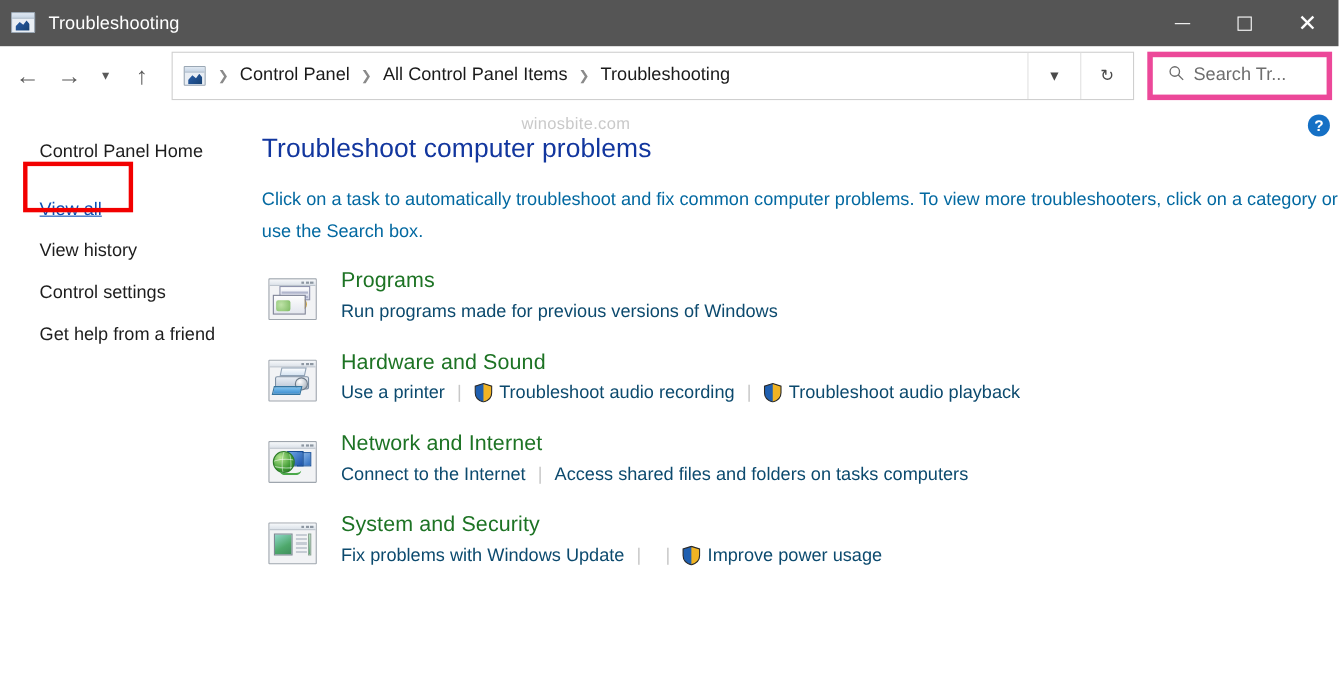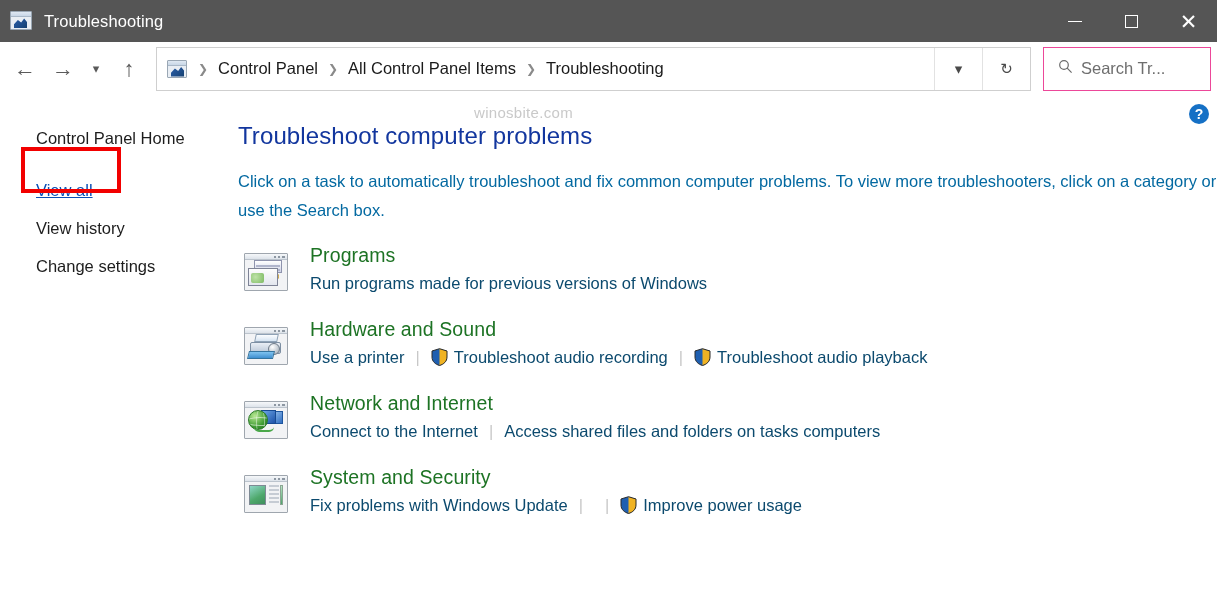--- a/index.html
+++ b/index.html
@@ -127,21 +127,21 @@
     color: #4a4a4a;
     font-size: 15px;
     border-left: 1px solid #e2e2e2;
     flex: 0 0 auto;
   }
 
   .searchbox {
     width: 168px;
     height: 44px;
     margin-left: 12px;
-    border: 1px solid #ec4899;
+    border: 5px solid #ec4899;
     display: flex;
     align-items: center;
     flex: 0 0 auto;
     overflow: hidden;
   }
   .search-icon {
     margin: 0 8px 0 14px;
     color: #6a6a6a;
     flex: 0 0 auto;
   }
@@ -483,21 +483,22 @@
     <span class="search-ph">Search Tr...</span>
   </div>
 </div>
 
 <div class="content">
 
   <div class="sidebar">
     <div class="side-item">Control Panel Home</div>
     <div class="side-item link spacer-top"><span class="ul">View all</span></div>
     <div class="side-item">View history</div>
-    <div class="side-item">Change settings</div>
+    <div class="side-item">Control settings</div>
+    <div class="side-item">Get help from a friend</div>
     <div class="highlight-box"></div>
   </div>
 
   <div class="main">
     <div class="watermark">winosbite.com</div>
     <div class="help-icon">?</div>
 
     <h1 class="page-title">Troubleshoot computer problems</h1>
     <p class="page-desc">Click on a task to automatically troubleshoot and fix common computer problems. To view more troubleshooters, click on a category or use the Search box.</p>
 

